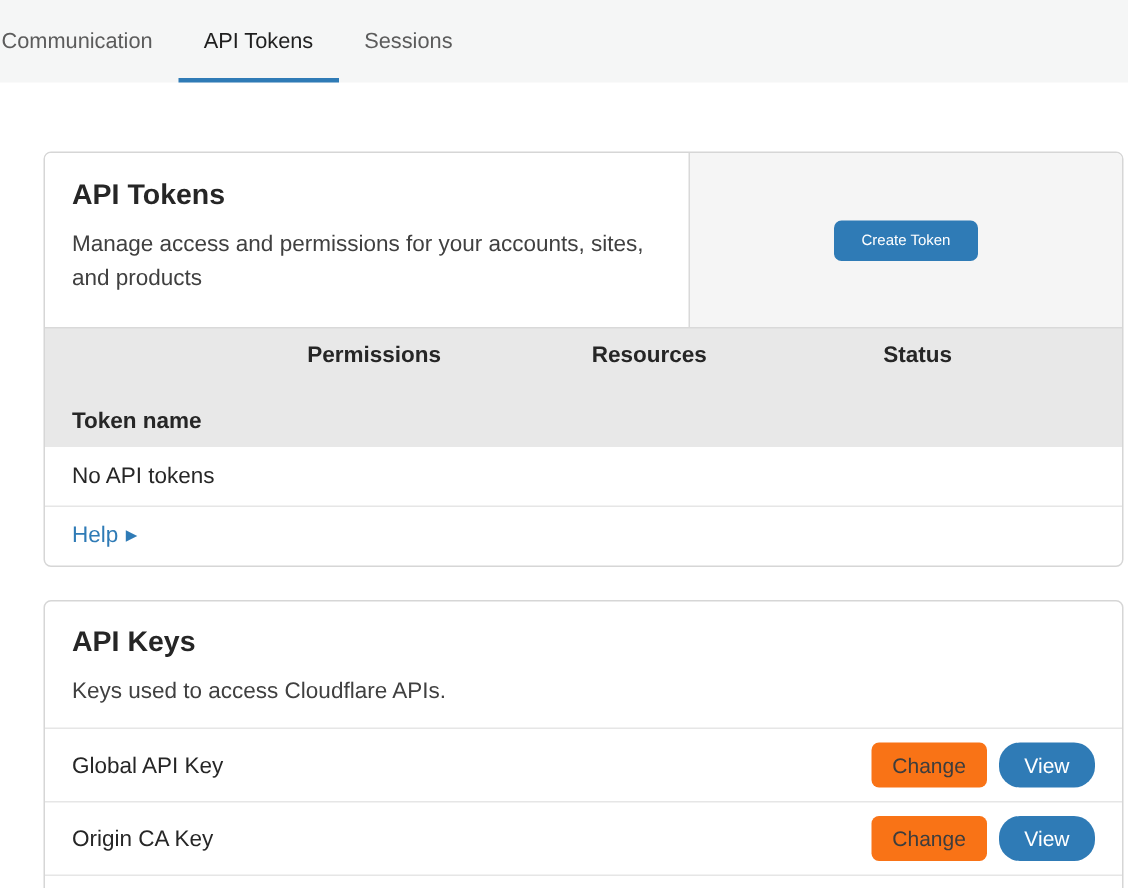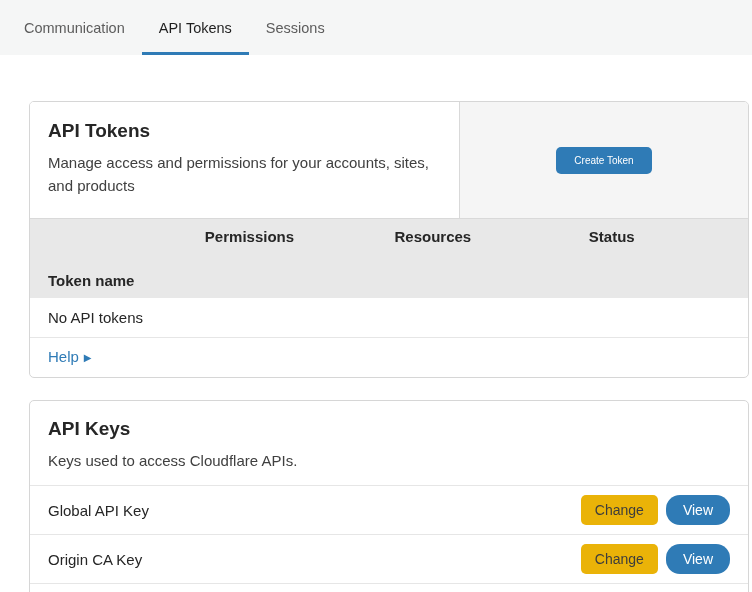--- a/index.html
+++ b/index.html
@@ -10,21 +10,21 @@
     color: #262626;
     overflow: hidden;
   }
 
   
   .tabbar {
     height: 55px;
     background: #f5f6f6;
     display: flex;
     align-items: stretch;
-    padding-left: 24px;
+    padding-left: 1px;
   }
   .tab {
     display: flex;
     align-items: center;
     padding: 0 17px;
     font-size: 14.5px;
     color: #5c5c5c;
     cursor: pointer;
     position: relative;
     white-space: nowrap;
@@ -89,21 +89,21 @@
   }
   .btn-primary {
     background: #2f7bb6;
     color: #ffffff;
   }
   .btn-create {
     font-size: 10px;
     padding: 8px 18px;
   }
   .btn-secondary {
-    background: #eab308;
+    background: #f97316;
     color: #3d3d3d;
   }
   .btn-small {
     font-size: 14px;
     padding: 7px 14px;
   }
   .btn-view { padding: 7px 17px; border-radius: 14px; }
 
   
   .table-header {

